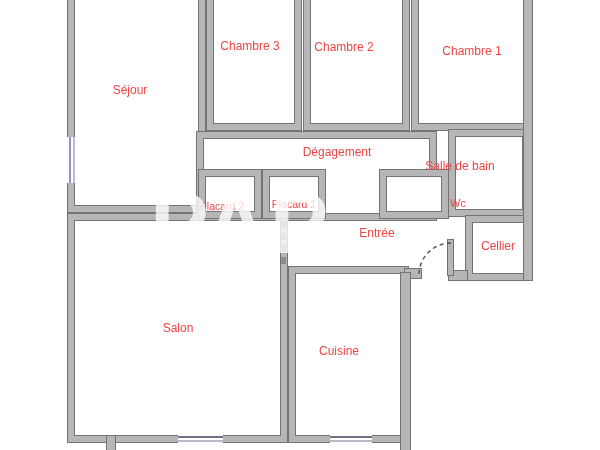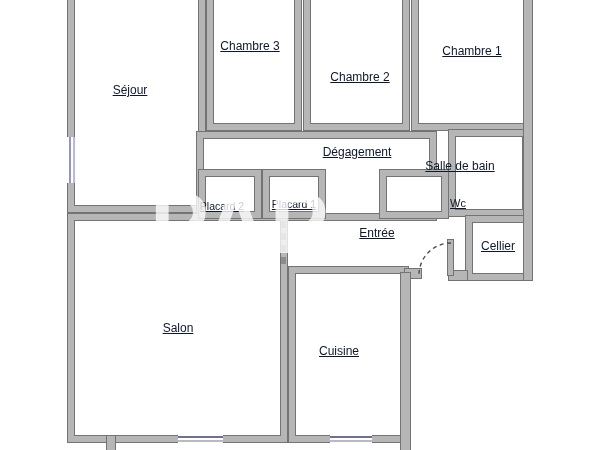--- a/index.html
+++ b/index.html
@@ -51,28 +51,28 @@
   
   .dash-divider{
     position:absolute;left:281px;top:221px;width:5px;height:47px;
     background:repeating-linear-gradient(to bottom,#8c8c8c 0 7px,transparent 7px 12px);
   }
   
   .door-svg{position:absolute;left:0;top:0;width:600px;height:450px;pointer-events:none;}
   
   .lbl{
     position:absolute;transform:translate(-50%,-50%);
-    color:#0f172a;font-size:12px;white-space:nowrap;z-index:20;text-decoration:underline;
+    color:#ef4444;font-size:12px;white-space:nowrap;z-index:20;
   }
   .lbl-small{font-size:10.5px;}
   .l-sejour    {left:130px; top:90px;}
   .l-chambre3  {left:250px; top:46px;}
-  .l-chambre2  {left:360px; top:47px;margin-top:30px;}
+  .l-chambre2  {left:344px; top:47px;}
   .l-chambre1  {left:472px; top:51px;}
-  .l-degagement{left:357px; top:152px;}
+  .l-degagement{left:337px; top:152px;}
   .l-sdb       {left:460px; top:166px; font-size:12px;}
   .l-wc        {left:414px; top:203px; font-size:11px;margin-left:44px;}
   .l-placard2  {left:222px; top:206px;}
   .l-placard1  {left:284px; top:204px;padding-left:20px;}
   .l-entree    {left:377px; top:233px;}
   .l-cellier   {left:498px; top:246px;}
   .l-salon     {left:178px; top:328px;}
   .l-cuisine   {left:339px; top:351px;}
   
   .watermark{

